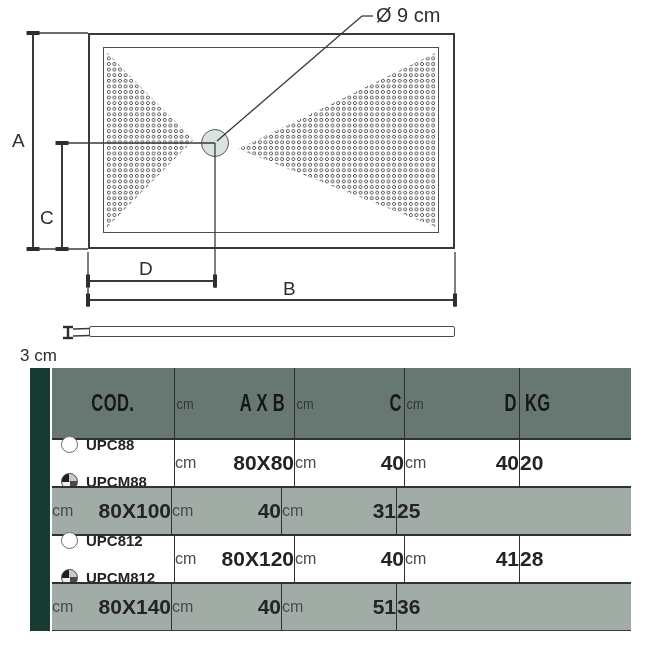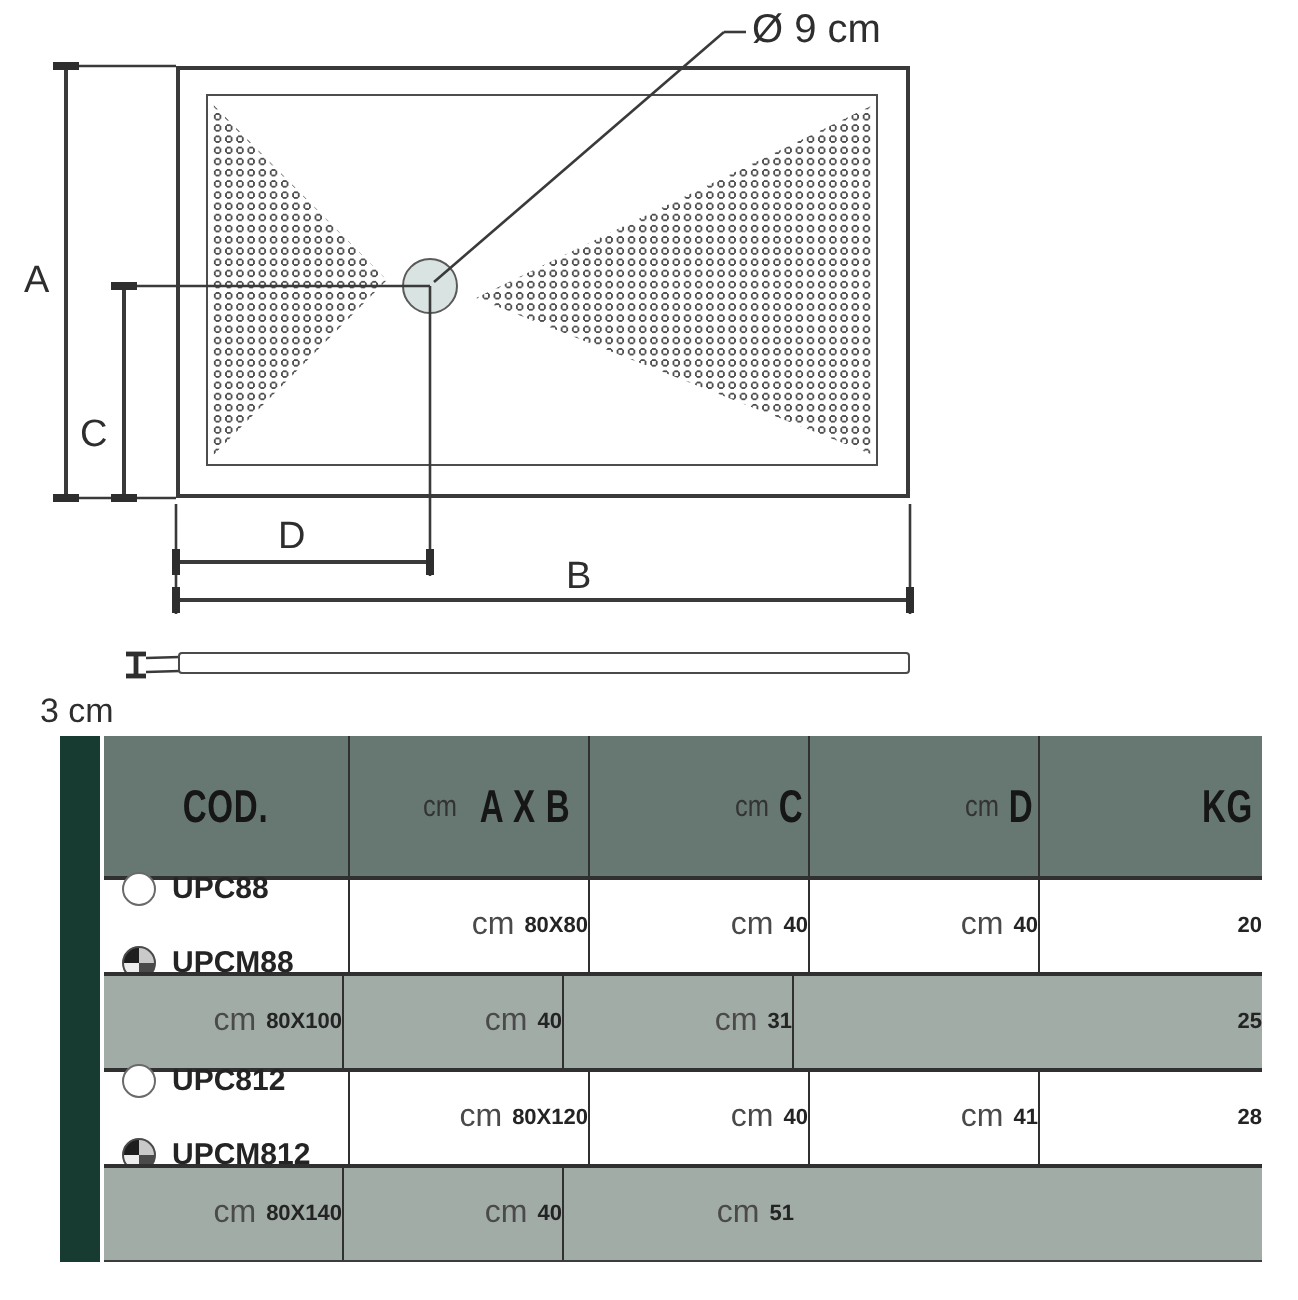--- a/index.html
+++ b/index.html
@@ -31,30 +31,30 @@
             border:1.6px solid #4a4a4a;border-radius:2px;box-sizing:border-box;background:#fff;}
 
   
   .spec{position:absolute;left:30px;top:368px;width:601px;display:flex;}
   .stripe{width:20px;background:#183b31;margin-right:2px;}
   .tbl{flex:1;display:flex;flex-direction:column;}
   .thead{display:flex;height:70px;background:#677872;}
   .trow{display:flex;height:46px;border-top:2px solid #303030;background:#fff;}
   .trow.alt{background:#a2aca7;}
   .trow:last-child{border-bottom:1.5px solid #3c3c3c;}
-  .cell{display:flex;align-items:center;justify-content:flex-end;
+  .cell{display:flex;align-items:center;justify-content:space-between;
         border-right:1.6px solid #303030;box-sizing:border-box;}
   .cell:last-child{border-right:none;}
   .c1{width:123px;justify-content:flex-start;padding-left:9px;}
   .c2{width:120px;}.c3{width:110px;}.c4{width:115px;}.c5{flex:1;}
   .hl{display:inline-block;font-weight:700;font-size:23px;color:#161616;
       transform:scaleX(0.72);transform-origin:center;white-space:nowrap;letter-spacing:0.5px;}
   .hu{display:inline-block;font-size:15px;color:#333;margin-right:1px;transform:scaleX(0.85);}
   .unit{font-size:16px;color:#4a4a4a;margin-right:5px;}
-  .val{font-size:11px;font-weight:700;color:#242424;}
+  .val{font-size:21px;font-weight:700;color:#242424;}
   .codes{display:flex;flex-direction:column;gap:20px;}
   .cl{display:flex;align-items:center;gap:8px;}
   .code{font-weight:700;font-size:15px;color:#242424;}
   .circle-icon{width:15px;height:15px;border-radius:50%;background:#fff;
                border:1.7px solid #6a6a6a;box-sizing:content-box;flex:none;}
   .sphere-icon{width:17px;height:17px;border-radius:50%;flex:none;border:1px solid #4a4a4a;
                box-sizing:border-box;
                background:conic-gradient(#c9c9c9 0 90deg,#4a4a4a 90deg 180deg,
                                          #ededed 180deg 270deg,#1e1e1e 270deg 360deg);}
 </style>
@@ -226,17 +226,20 @@
           <span class="val">80X140</span>
         </div>
         <div class="cell c3">
           <span class="unit">cm</span>
           <span class="val">40</span>
         </div>
         <div class="cell c4">
           <span class="unit">cm</span>
           <span class="val">51</span>
         </div>
+        <div class="cell c5">
+          <span class="val">36</span>
+        </div>
       </div>
 
     </div>
   </section>
 </div>
 
 </body></html>

